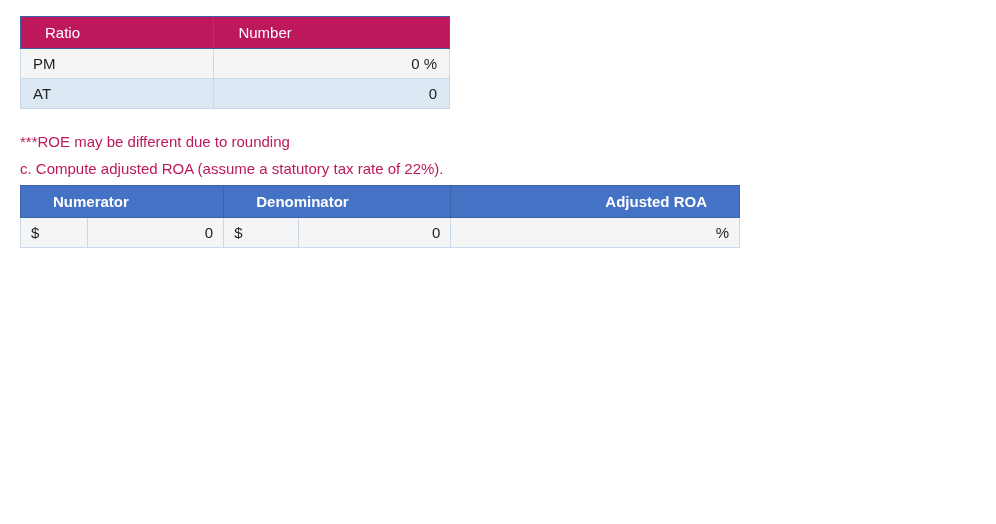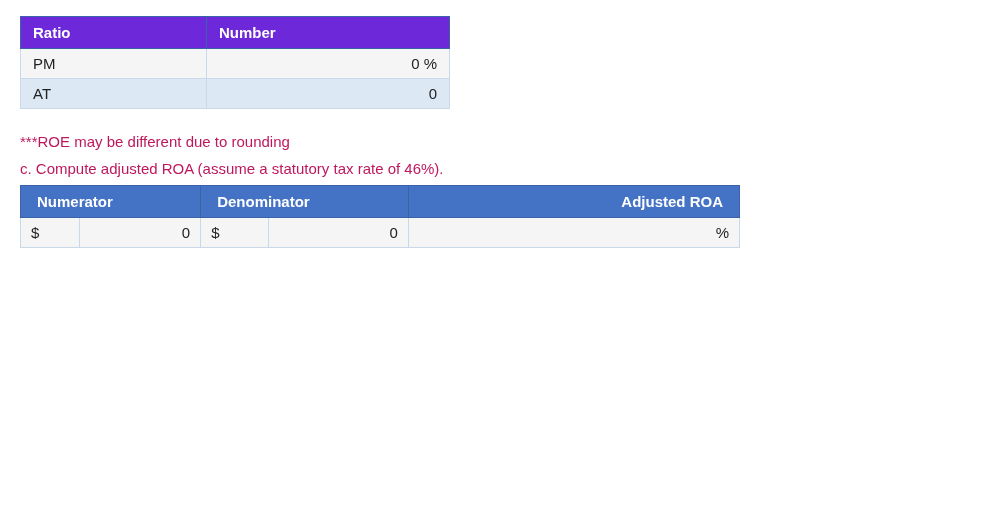--- a/index.html
+++ b/index.html
@@ -14,24 +14,24 @@
       min-height: 524px;
     }
 
     
     .ratio-table {
       border-collapse: collapse;
       width: 430px;
       margin-bottom: 24px;
     }
     .ratio-table th {
-      background: #6d28d9;
+      background: #be185d;
       color: #fff;
-      font-weight: bold;
-      padding: 7px 12px;
+      font-weight: normal;
+      padding: 7px 24px;
       text-align: left;
       border: 1px solid #3a62a8;
     }
     .ratio-table th.number-col {
     }
     .ratio-table td {
       padding: 6px 12px;
       border: 1px solid #c9d9ea;
     }
     .ratio-table td.value-col {
@@ -54,21 +54,21 @@
     
     .roa-table {
       border-collapse: collapse;
       width: 720px;
       margin-top: 8px;
     }
     .roa-table th {
       background: #4472C4;
       color: #fff;
       font-weight: bold;
-      padding: 7px 16px;
+      padding: 7px 32px;
       text-align: left;
       border: 1px solid #3a62a8;
     }
     .roa-table th.adj-roa-col {
       text-align: right;
     }
     .roa-table td {
       padding: 6px 10px;
       border: 1px solid #c9d9ea;
       background: #f5f5f5;
@@ -102,21 +102,21 @@
         <td class="value-col">0 %</td>
       </tr>
       <tr>
         <td>AT</td>
         <td class="value-col">0</td>
       </tr>
     </tbody>
 </table>
 
 <p class="note">***ROE may be different due to rounding</p>
-<p class="note">c. Compute adjusted ROA (assume a statutory tax rate of 46%).</p>
+<p class="note">c. Compute adjusted ROA (assume a statutory tax rate of 22%).</p>
 
 <table class="roa-table">
   <thead>
     <tr>
       <th colspan="2">Numerator</th>
       <th colspan="2">Denominator</th>
       <th class="adj-roa-col">Adjusted ROA</th>
     </tr>
   </thead>
   <tbody>

